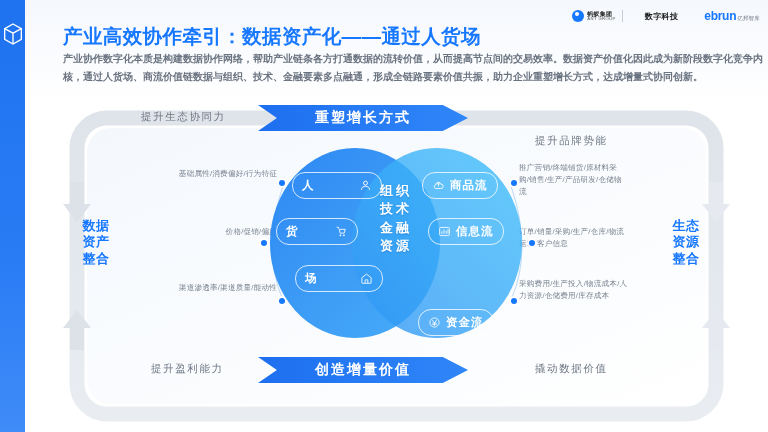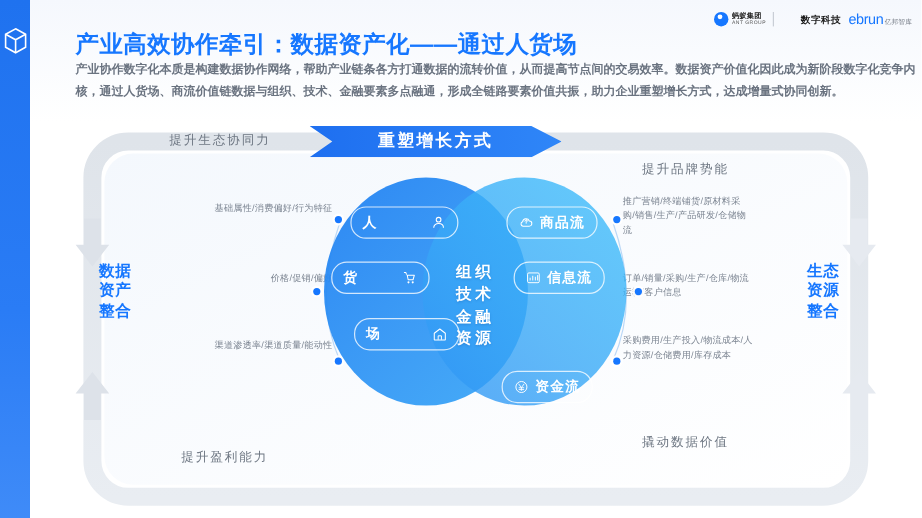--- a/index.html
+++ b/index.html
@@ -35,21 +35,21 @@
   .ant-mark:after{
     content:"";position:absolute;left:3px;top:2px;width:4px;height:4px;
     border-radius:50%;background:#fff;
   }
   .ant-text{line-height:1.0;}
   .ant-cn{font-size:6px;color:#222;font-weight:bold;letter-spacing:0.2px;}
   .ant-en{font-size:4.2px;color:#555;letter-spacing:0.4px;}
   .logo-sep{width:1px;height:12px;background:#c9ced6;}
   .logo-szkj{font-size:8px;color:#1b1b1b;font-weight:bold;letter-spacing:0.4px;padding-left:16px;}
   .logo-ebrun{display:flex;align-items:baseline;gap:1px;}
-  .eb-main{font-size:12px;font-weight:normal;color:#1677ff;letter-spacing:-0.3px;}
+  .eb-main{font-size:12px;font-weight:bold;color:#1677ff;letter-spacing:-0.3px;margin-left:20px;}
   .eb-sub{font-size:5.5px;color:#6f7680;letter-spacing:0.2px;}
 
   #page-title{
     position:absolute;left:38px;top:23px;
     font-size:19.5px;font-weight:bold;color:#1677ff;
     letter-spacing:0.4px;white-space:nowrap;
   }
   #page-desc{
     position:absolute;left:38px;top:50px;width:700px;
     font-size:10px;line-height:1.75;color:#6a7380;
@@ -77,21 +77,21 @@
   }
   #chev-top{left:233px;top:5px;width:210px;}
   #chev-bottom{left:233px;top:257px;width:210px;}
 
   .edge-label{
     position:absolute;font-size:10.5px;color:#6e7783;
     letter-spacing:1.6px;white-space:nowrap;
   }
   #top-left-label{left:116px;top:10px;}
   #top-right-label{left:510px;top:10px;margin-top:24px;}
-  #bottom-left-label{left:126px;top:274px;}
+  #bottom-left-label{left:126px;top:262px;}
   #bottom-right-label{left:510px;top:262px;}
 
   .side-label{
     position:absolute;width:62px;text-align:center;
     font-size:13px;font-weight:bold;color:#1677ff;
     line-height:1.25;letter-spacing:0.5px;
   }
   #side-left{left:40px;top:118px;}
   #side-right{left:630px;top:118px;}
 
@@ -208,20 +208,21 @@
     <path d="M45 250 L59 250 L59 228 L66 228 L52 210 L38 228 L45 228 Z" fill="#dde2e9"></path>
 
     <path d="M684 82 L698 82 L698 104 L705 104 L691 122 L677 104 L684 104 Z" fill="#e6eaf0"></path>
     <path d="M684 250 L698 250 L698 228 L705 228 L691 210 L677 228 L684 228 Z" fill="#e6eaf0"></path>
 
     <path d="M258 86 Q236 150 258 200" fill="none" stroke="#bcd8f6" stroke-width="1"></path>
     <path d="M486 86 Q508 150 486 200" fill="none" stroke="#bcd8f6" stroke-width="1"></path>
   </svg>
 
   <div id="chev-top" class="chev">重塑增长方式</div>
+  <div id="chev-bottom" class="chev">创造增量价值</div>
 
   <div id="top-left-label" class="edge-label">提升生态协同力</div>
   <div id="top-right-label" class="edge-label">提升品牌势能</div>
   <div id="bottom-left-label" class="edge-label">提升盈利能力</div>
   <div id="bottom-right-label" class="edge-label">撬动数据价值</div>
 
   <div id="side-left" class="side-label" style="white-space: pre;">数据
 资产
 整合</div>
   <div id="side-right" class="side-label" style="white-space: pre;">生态
@@ -288,18 +289,18 @@
     </div>
 
     <div id="pill-money" class="pill">
       <svg width="13" height="13" viewBox="0 0 24 24">
         <circle cx="12" cy="12" r="8.5" fill="none" stroke="#fff" stroke-width="1.5"></circle>
         <path d="M8 7.5 12 13l4-5.5M8.4 13.2h7.2M8.4 16h7.2M12 13v4.2" stroke="#fff" stroke-width="1.4" stroke-linecap="round" fill="none"></path>
       </svg>
       <span>资金流</span>
     </div>
 
-    <div id="venn-center" style="white-space: pre; margin-top: 36px;">组织
+    <div id="venn-center" style="white-space: pre;">组织
 技术
 金融
 资源</div>
   </div>
 </div>
 
 </body></html>

